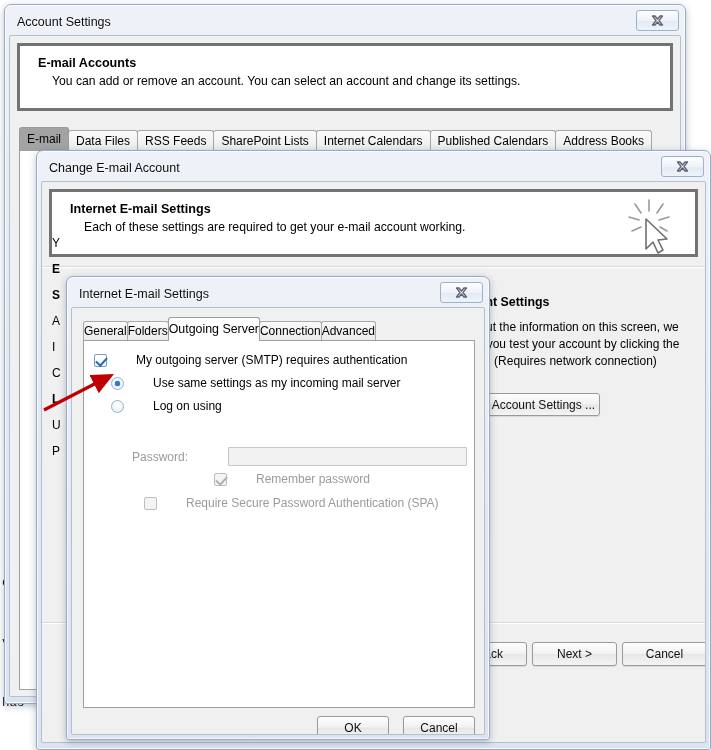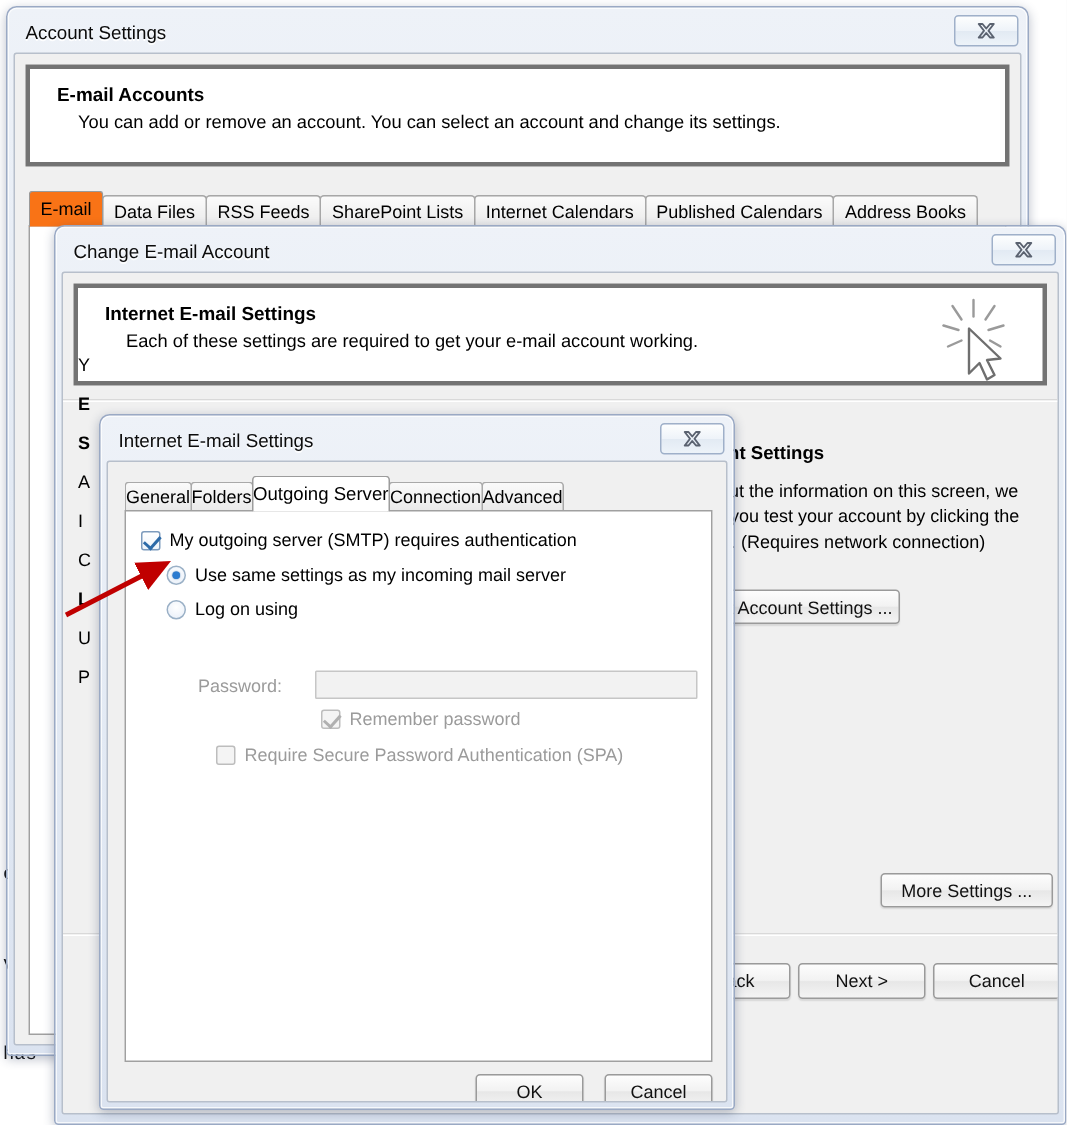--- a/index.html
+++ b/index.html
@@ -114,21 +114,21 @@
     border: 1px solid #a7a7a7;
     border-bottom: none;
     border-radius: 3px 3px 0 0;
     margin-right: -1px;
     cursor: pointer;
     white-space: nowrap;
   }
   .tab.active {
     height: 24px;
     line-height: 23px;
-    background: #f97316;
+    background: #a3a3a3;
     border-color: #9a9a9a;
     z-index: 3;
     position: relative;
   }
   .tabpanel {
     position: absolute;
     left: 9px; right: 9px;
     border: 1px solid #a0a0a0;
     background: #ffffff;
   }
@@ -226,21 +226,21 @@
     z-index: 3;
   }
   .ies-page {
     position: absolute;
     left: 11px; top: 32px;
     width: 392px; height: 368px;
     background: #ffffff;
     border: 1px solid #a0a0a0;
   }
 
-  .row { position: absolute; display: flex; align-items: center; }
+  .row { position: absolute; display: flex; align-items: center; gap: 23px; }
   .lbl { font-size: 12px; }
   .lbl.dim { color: #9b9b9b; }
 
   
   .cb {
     width: 13px; height: 13px;
     border: 1px solid #7d9bbd;
     background: linear-gradient(180deg,#ffffff,#eef4fb);
     border-radius: 2px;
     display: inline-block;
@@ -394,21 +394,20 @@
         <div class="col-head">Test Account Settings</div>
         <div style="margin-top:10px; font-size:12px; line-height:17px;">
           <div>After filling out the information on this screen, we</div>
           <div>recommend you test your account by clicking the</div>
           <div>button below. (Requires network connection)</div>
         </div>
       </div>
 
       <button class="gray-btn" style="position:absolute; left:418px; top:211px; width:140px; height:23px;">Test Account Settings ...</button>
 
-      <button class="gray-btn" style="position:absolute; left:545px; top:400px; width:115px; height:23px;">More Settings ...</button>
 
       <div class="wiz-sep" style="top:440px;"></div>
 
       <button class="gray-btn" style="position:absolute; left:400px; top:460px; width:85px; height:24px;">&lt; Back</button>
       <button class="gray-btn" style="position:absolute; left:490px; top:460px; width:85px; height:24px;">Next &gt;</button>
       <button class="gray-btn" style="position:absolute; left:580px; top:460px; width:85px; height:24px;">Cancel</button>
     </div>
   </div>
 
   <div class="win" id="ies-win">

